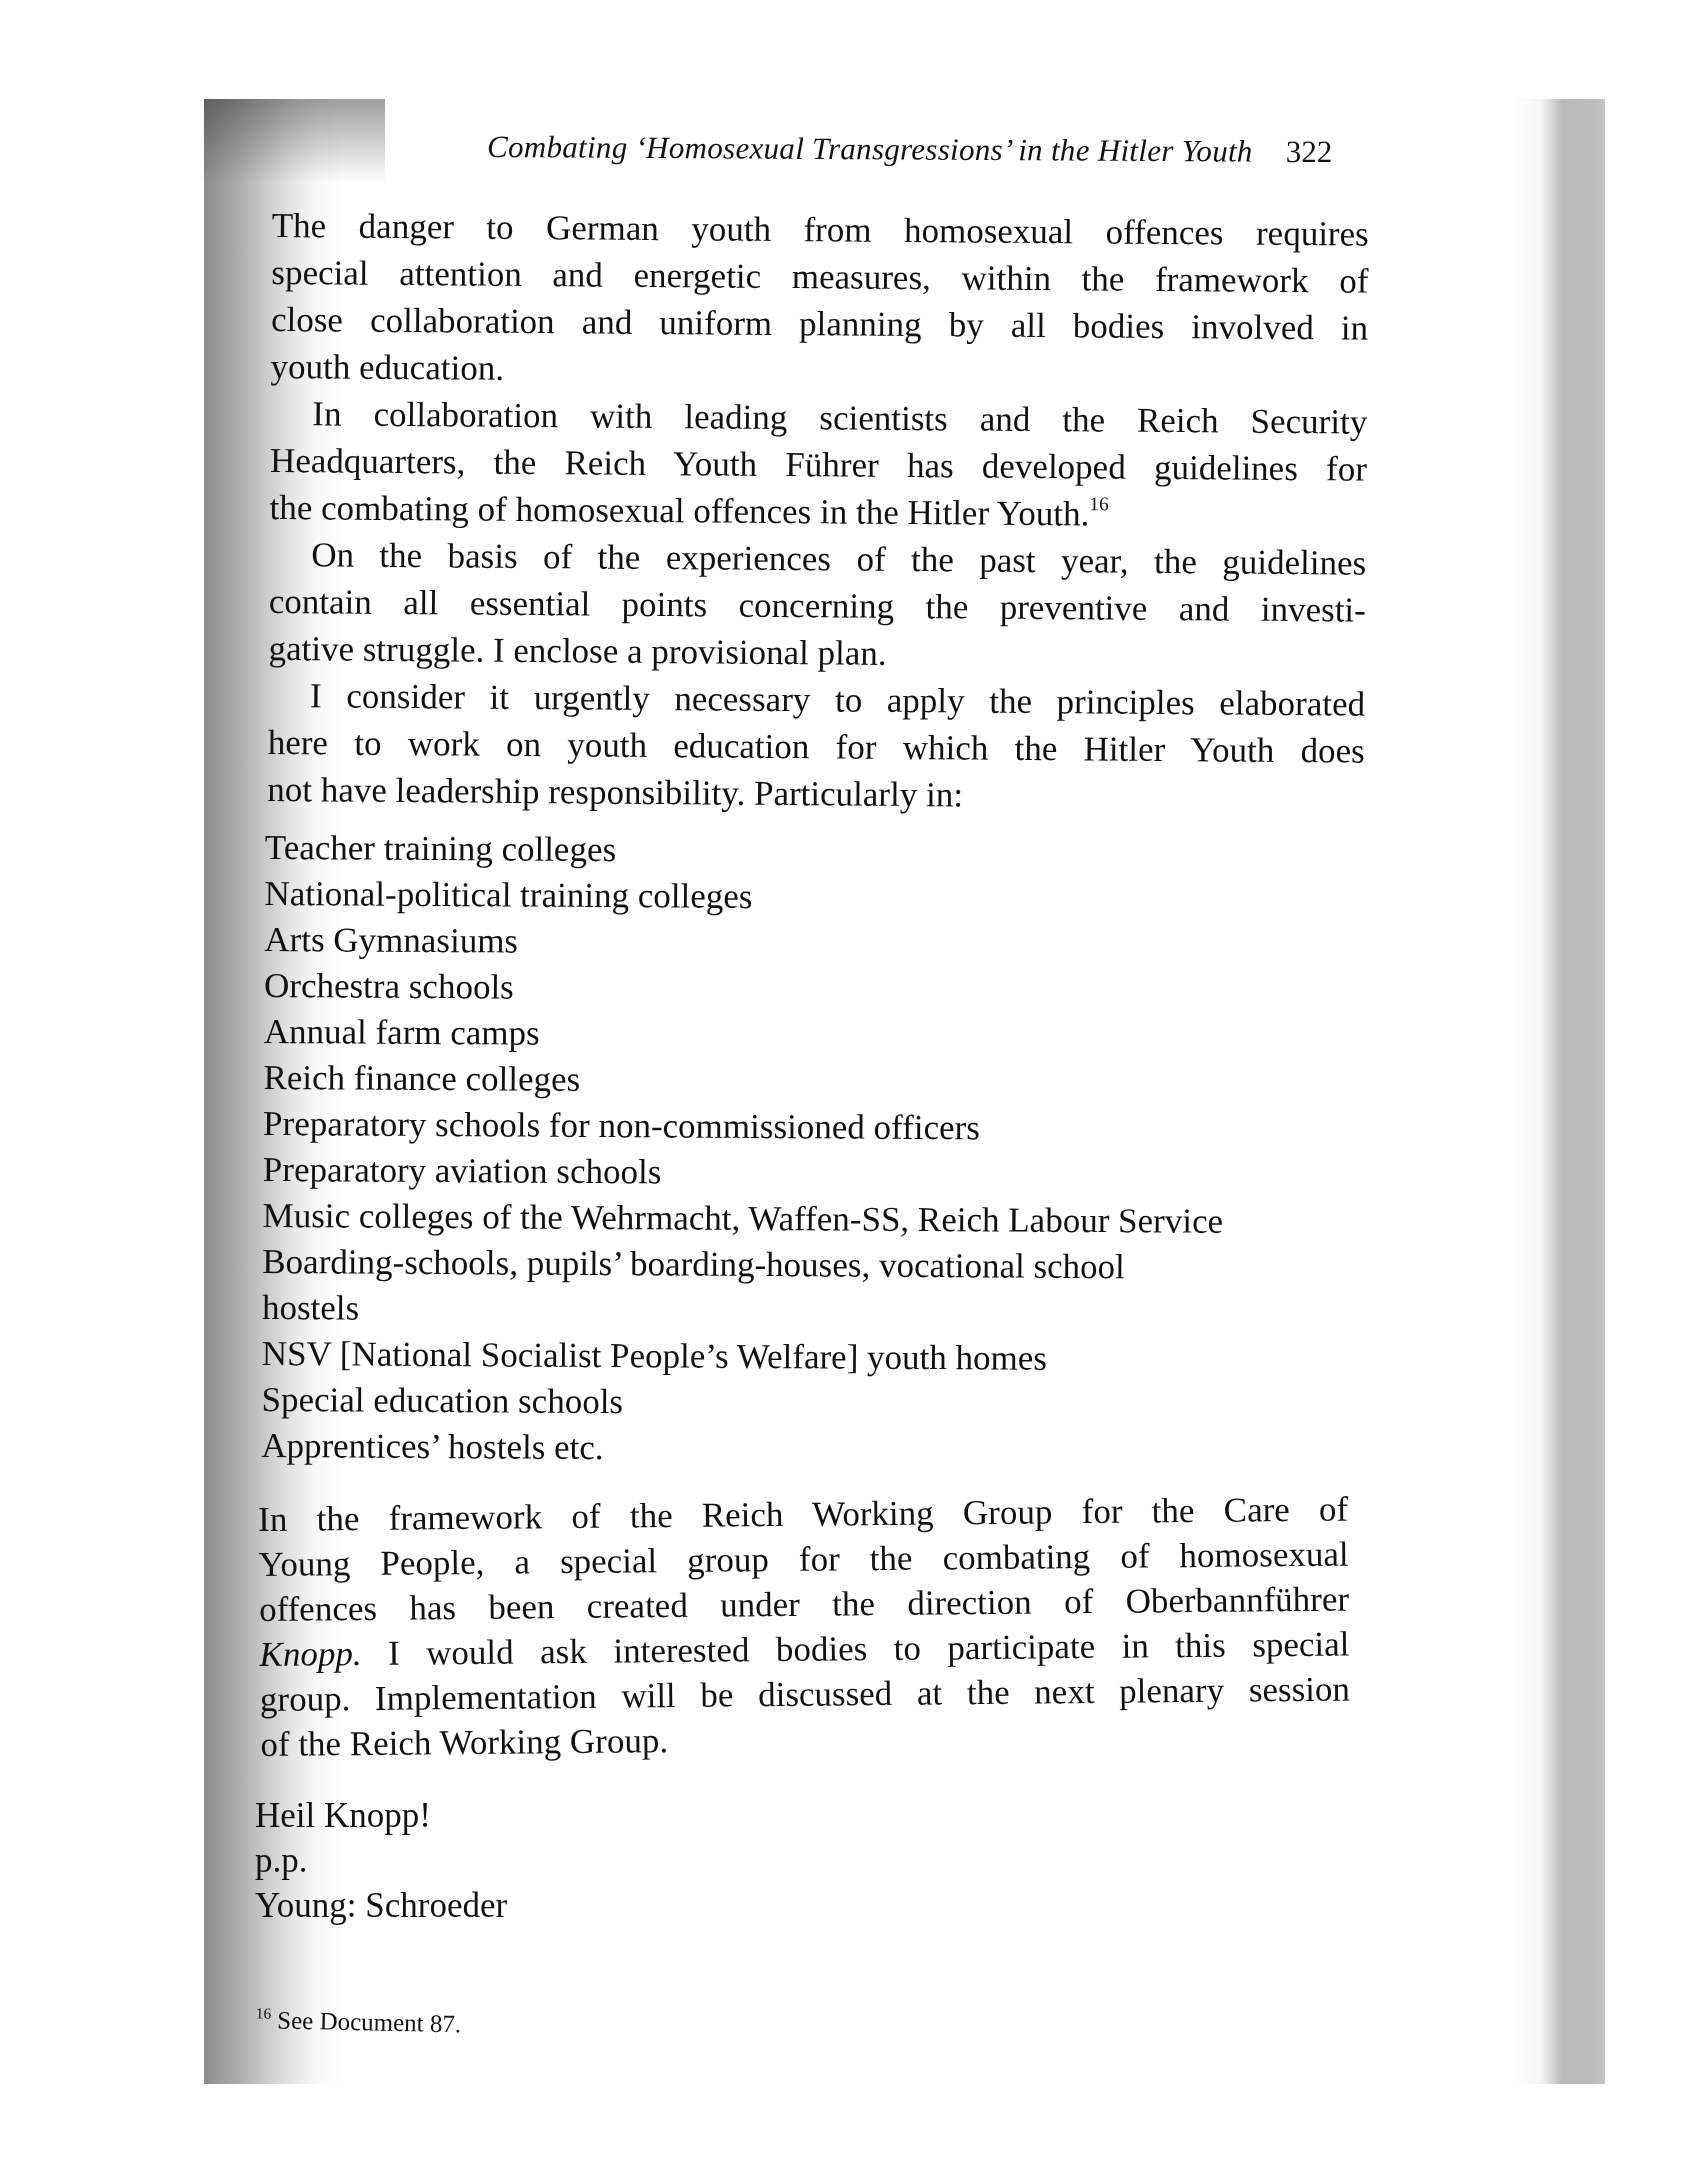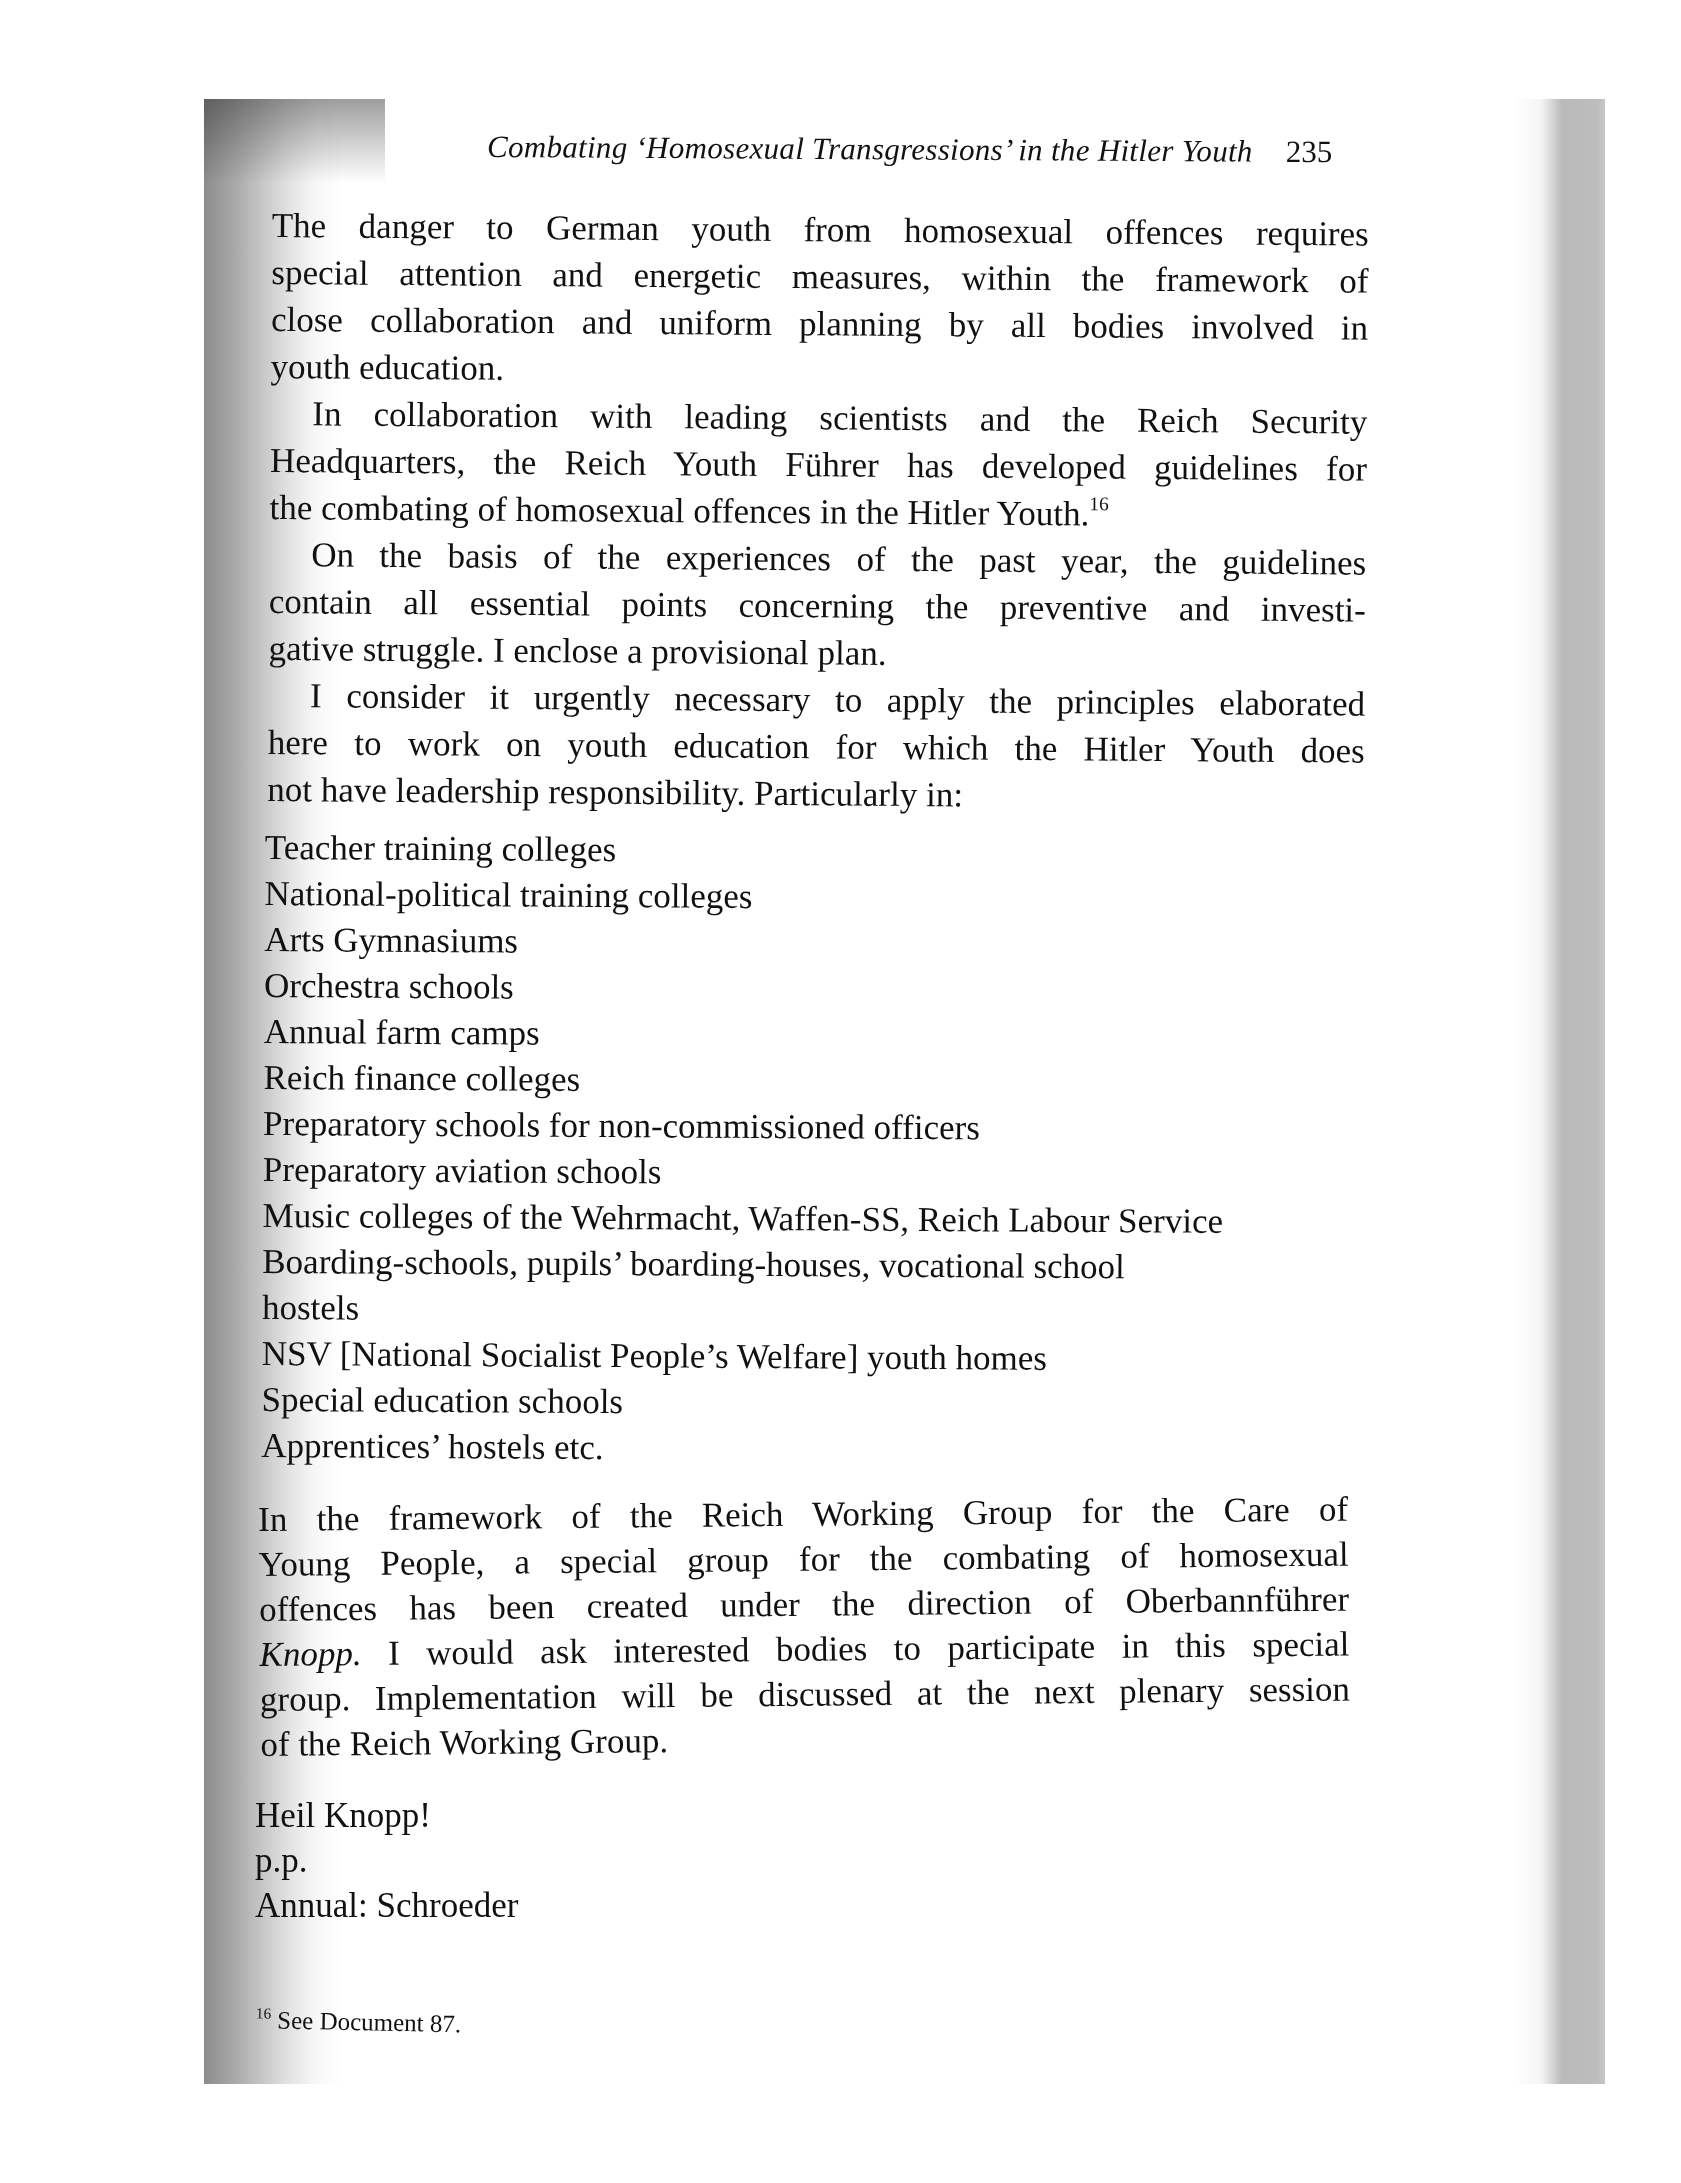--- a/index.html
+++ b/index.html
@@ -69,21 +69,21 @@
     transform: rotate(1.2deg); transform-origin: left top; white-space: nowrap;
   }
   .footnote sup { font-size: 15.3px; vertical-align: 9.7px; }
 </style>
 </head>
 <body>
 
 <div class="scan"></div>
 
 <div class="text running-head">
-  <span class="title">Combating ‘Homosexual Transgressions’ in the Hitler Youth</span><span class="page">235</span>
+  <span class="title">Combating ‘Homosexual Transgressions’ in the Hitler Youth</span><span class="page">322</span>
 </div>
 
 <div class="body-block">
   <div>
     <div class="line justify">The danger to German youth from homosexual offences requires</div>
     <div class="line justify">special attention and energetic measures, within the framework of</div>
     <div class="line justify">close collaboration and uniform planning by all bodies involved in</div>
     <div class="line">youth education.</div>
   </div>
   <div>
@@ -125,20 +125,20 @@
   <div class="line justify">Young People, a special group for the combating of homosexual</div>
   <div class="line justify">offences has been created under the direction of Oberbannführer</div>
   <div class="line justify"><span class="knopp">Knopp.</span><span> I would ask interested bodies to participate in this special</span></div>
   <div class="line justify">group. Implementation will be discussed at the next plenary session</div>
   <div class="line">of the Reich Working Group.</div>
 </div>
 
 <div class="signoff">
   <div class="line">Heil Knopp!</div>
   <div class="line">p.p.</div>
-  <div class="line">Annual: Schroeder</div>
+  <div class="line">Young: Schroeder</div>
 </div>
 
 <div class="footnote">
   <sup>16</sup>
   <span>See Document 87.</span>
 </div>
 
 
 </body></html>

